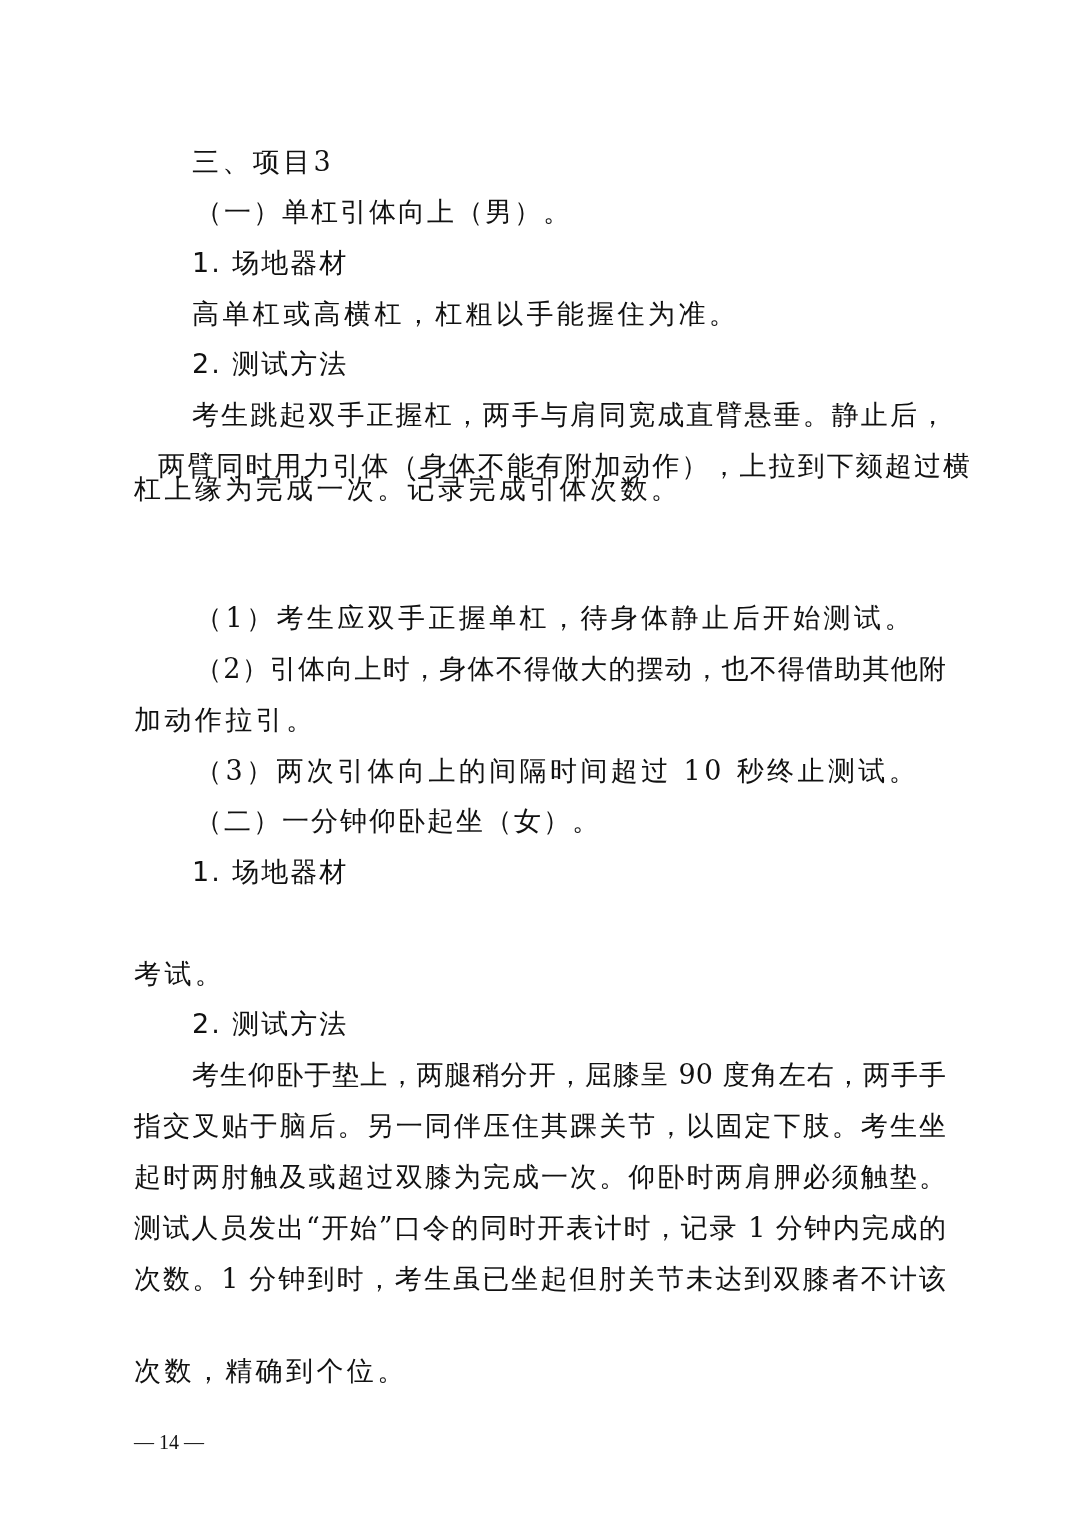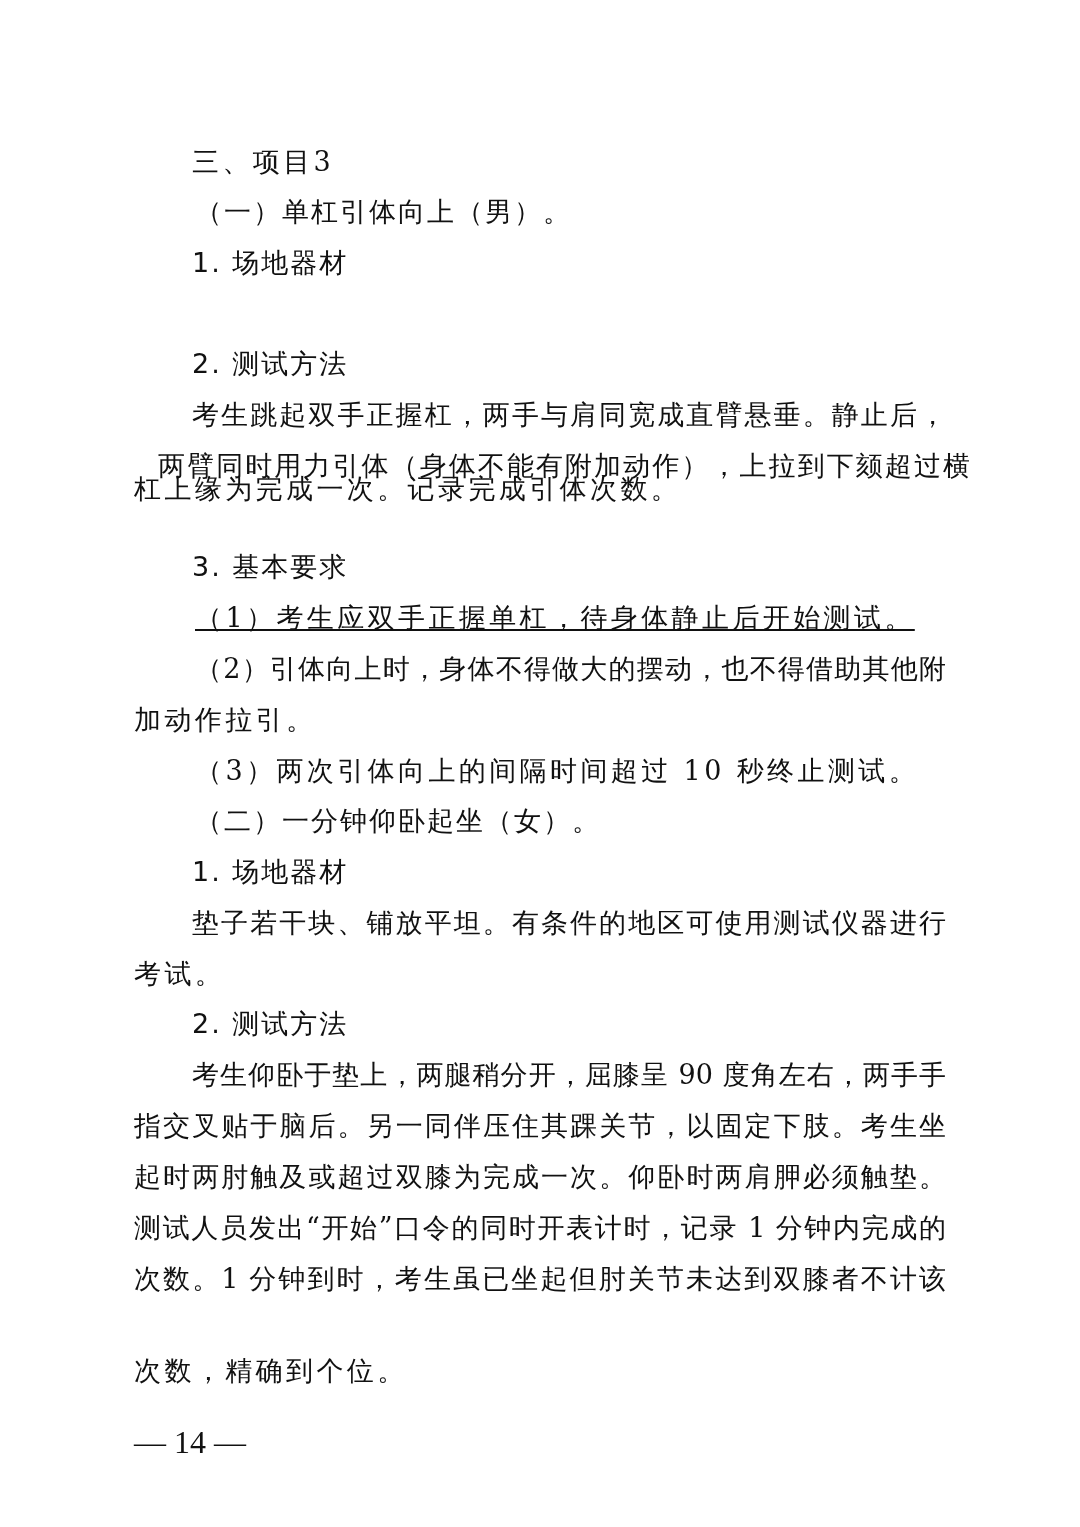--- a/index.html
+++ b/index.html
@@ -30,52 +30,51 @@
       letter-spacing: 3.4px;
     }
     .indent { left: 192px; width: 754px; }
     .indent-sub { left: 195px; width: 751px; }
     .bold { font-weight: normal; font-family: "DejaVu Sans", "Liberation Sans", sans-serif; letter-spacing: 2px; }
     .justify { text-align: justify; text-align-last: justify; letter-spacing: 0; }
     .pagenum {
       position: absolute;
       left: 134px;
       top: 1424px;
-      font-size: 32px;
+      font-size: 20px;
       line-height: 36px;
       font-family: "Liberation Serif", serif;
       white-space: nowrap;
     }
   </style>
 </head>
 <body>
 
 <div class="page">
 
   <div class="line indent" style="top:142px;">三、项目3</div>
 
   <div class="line indent-sub bold" style="top:192px;">（一）单杠引体向上（男）。</div>
 
   <div class="line indent bold" style="top:243px;">1.  场地器材</div>
+  <div class="line indent" style="top:294px;">高单杠或高横杠，杠粗以手能握住为准。</div>
 
   <div class="line indent bold" style="top:344px;">2.  测试方法</div>
   <div class="line indent justify" style="top:395px;">考生跳起双手正握杠，两手与肩同宽成直臂悬垂。静止后，</div>
   <div class="line justify" style="top:446px;margin-left:24px;">两臂同时用力引体（身体不能有附加动作），上拉到下颏超过横</div>
   <div class="line" style="top:469px;">杠上缘为完成一次。记录完成引体次数。</div>
 
-  <div class="line indent bold" style="top:547px;">3.  基本要求</div>
-  <div class="line indent-sub" style="top:598px;text-decoration:underline;">（1）考生应双手正握单杠，待身体静止后开始测试。</div>
+  <div class="line indent-sub" style="top:598px;">（1）考生应双手正握单杠，待身体静止后开始测试。</div>
   <div class="line indent-sub justify" style="top:649px;">（2）引体向上时，身体不得做大的摆动，也不得借助其他附</div>
   <div class="line" style="top:700px;">加动作拉引。</div>
   <div class="line indent-sub" style="top:751px;">（3）两次引体向上的间隔时间超过 10 秒终止测试。</div>
 
   <div class="line indent-sub bold" style="top:801px;">（二）一分钟仰卧起坐（女）。</div>
 
   <div class="line indent bold" style="top:852px;">1.  场地器材</div>
-  <div class="line indent justify" style="top:903px;">垫子若干块、铺放平坦。有条件的地区可使用测试仪器进行</div>
   <div class="line" style="top:954px;">考试。</div>
 
   <div class="line indent bold" style="top:1004px;">2.  测试方法</div>
   <div class="line indent justify" style="top:1055px;">考生仰卧于垫上，两腿稍分开，屈膝呈 90 度角左右，两手手</div>
   <div class="line justify" style="top:1106px;">指交叉贴于脑后。另一同伴压住其踝关节，以固定下肢。考生坐</div>
   <div class="line justify" style="top:1157px;">起时两肘触及或超过双膝为完成一次。仰卧时两肩胛必须触垫。</div>
   <div class="line justify" style="top:1208px;">测试人员发出“开始”口令的同时开表计时，记录 1 分钟内完成的</div>
   <div class="line justify" style="top:1259px;">次数。1 分钟到时，考生虽已坐起但肘关节未达到双膝者不计该</div>
   <div class="line" style="top:1309px;margin-top:42px;">次数，精确到个位。</div>
 

